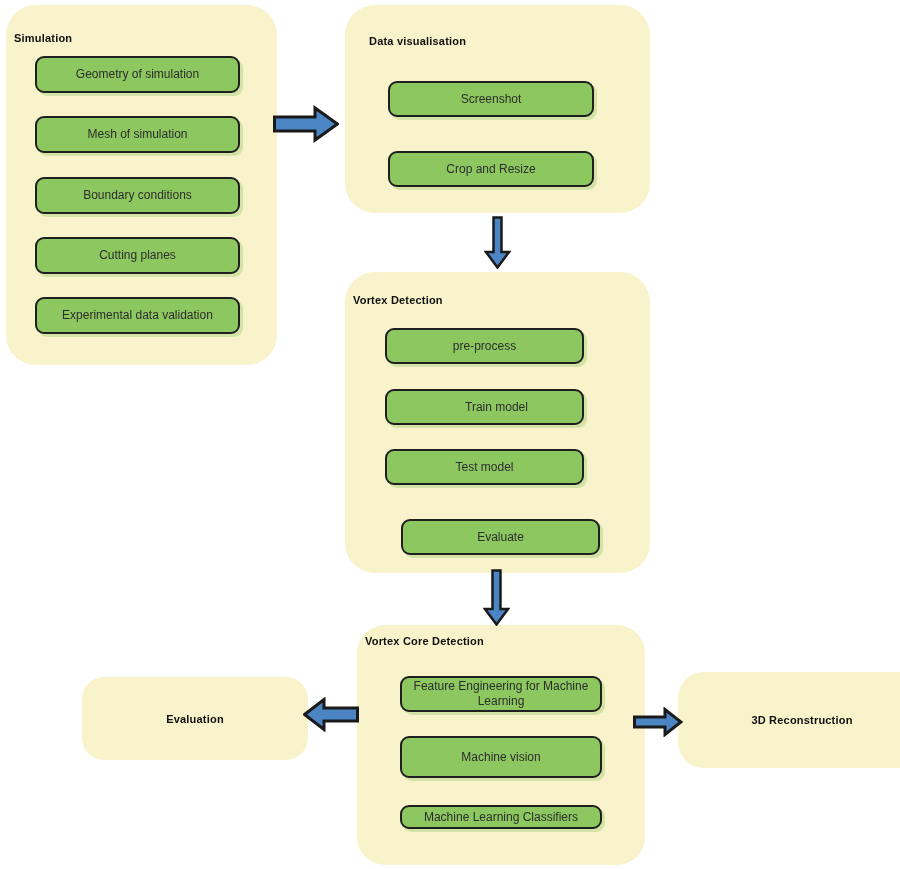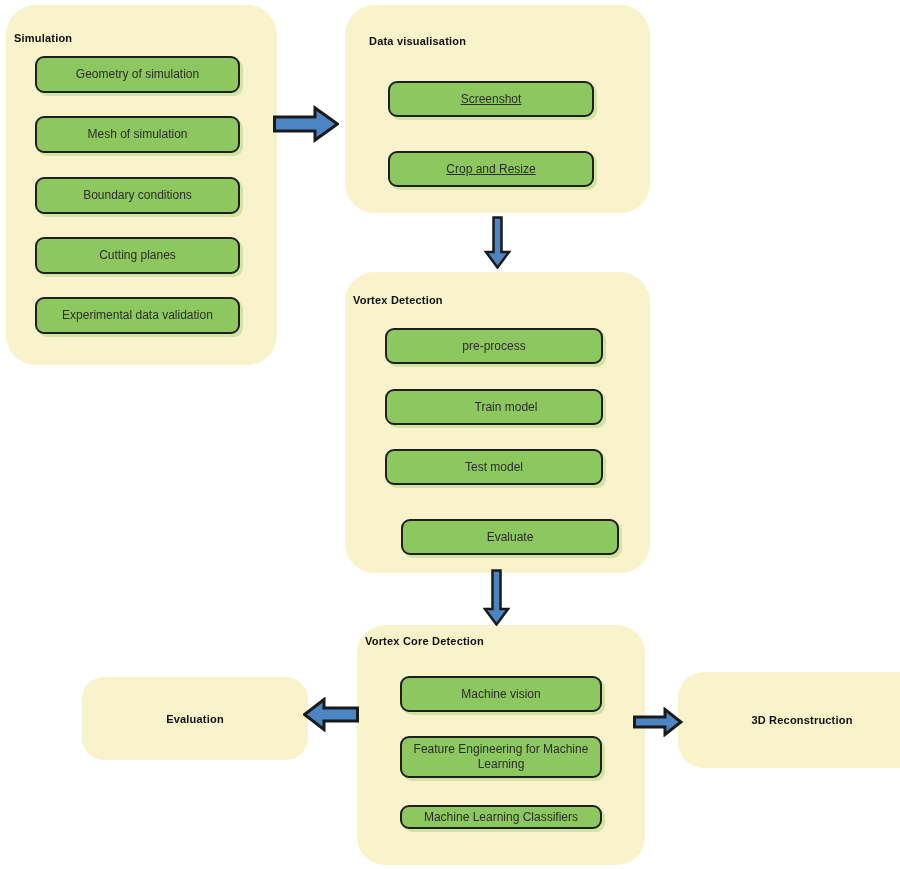--- a/index.html
+++ b/index.html
@@ -57,27 +57,27 @@
   #panel-simulation .panel-title{top:19px;}
   #panel-simulation .btn{left:29px;width:205px;height:37px;}
   #panel-simulation .btn:nth-of-type(1){top:51px;}
   #panel-simulation .btn:nth-of-type(2){top:111px;}
   #panel-simulation .btn:nth-of-type(3){top:172px;}
   #panel-simulation .btn:nth-of-type(4){top:232px;}
   #panel-simulation .btn:nth-of-type(5){top:292px;}
   
   #panel-datavis{left:345px;top:5px;width:305px;height:208px;}
   #panel-datavis .panel-title{top:22px;padding-left:16px;}
-  #panel-datavis .btn{left:43px;width:206px;height:36px;text-decoration:underline;}
+  #panel-datavis .btn{left:43px;width:206px;height:36px;}
   #panel-datavis .btn:nth-of-type(1){top:76px;}
   #panel-datavis .btn:nth-of-type(2){top:146px;}
   
   #panel-vortex{left:345px;top:272px;width:305px;height:301px;}
   #panel-vortex .panel-title{top:14px;}
-  #panel-vortex .btn{left:40px;width:218px;height:36px;}
+  #panel-vortex .btn{left:40px;width:199px;height:36px;}
   #panel-vortex .btn:nth-of-type(1){top:56px;}
   #panel-vortex .btn:nth-of-type(2){top:117px;padding-left:34px;}
   #panel-vortex .btn:nth-of-type(3){top:177px;}
   #panel-vortex .btn:nth-of-type(4){top:247px;margin-left:16px;}
   
   #panel-core{left:357px;top:625px;width:288px;height:240px;border-radius:28px;}
   #panel-core .panel-title{top:2px;}
   #panel-core .btn{left:43px;width:202px;}
   #panel-core .btn:nth-of-type(1){top:51px;height:36px;}
   #panel-core .btn:nth-of-type(2){top:111px;height:42px;}
@@ -118,22 +118,22 @@
   <section class="panel" id="panel-vortex">
     <h2 class="panel-title">Vortex Detection</h2>
     <div class="btn">pre-process</div>
     <div class="btn">Train model</div>
     <div class="btn">Test model</div>
     <div class="btn">Evaluate</div>
   </section>
 
   <section class="panel" id="panel-core">
     <h2 class="panel-title">Vortex Core Detection</h2>
+    <div class="btn">Feature Engineering for Machine Learning</div>
     <div class="btn">Machine vision</div>
-    <div class="btn">Feature Engineering for Machine Learning</div>
     <div class="btn">Machine Learning Classifiers</div>
   </section>
 
   <section class="panel" id="panel-eval">
     <h2 class="panel-title">Evaluation</h2>
   </section>
 
   <section class="panel" id="panel-recon">
     <h2 class="panel-title">3D Reconstruction</h2>
   </section>

